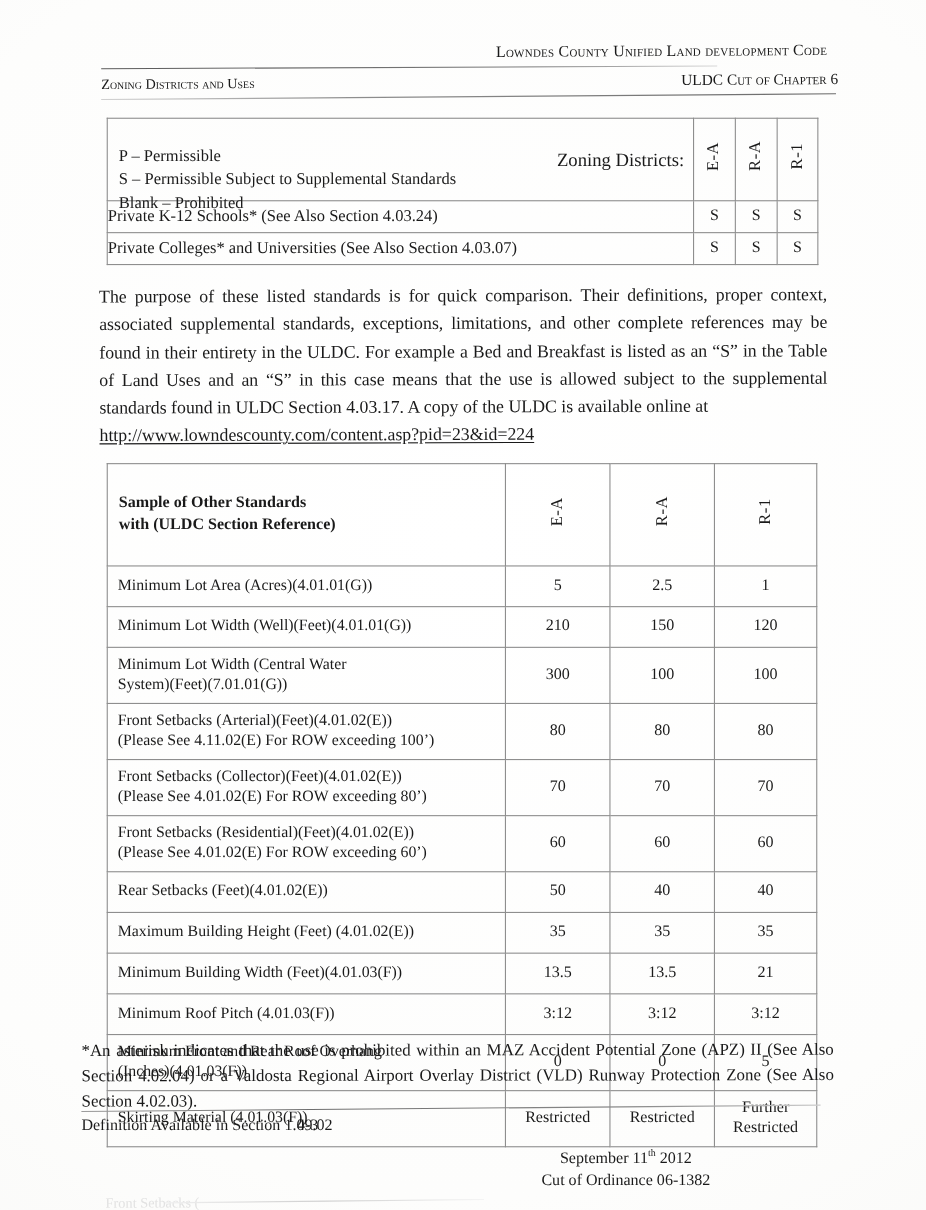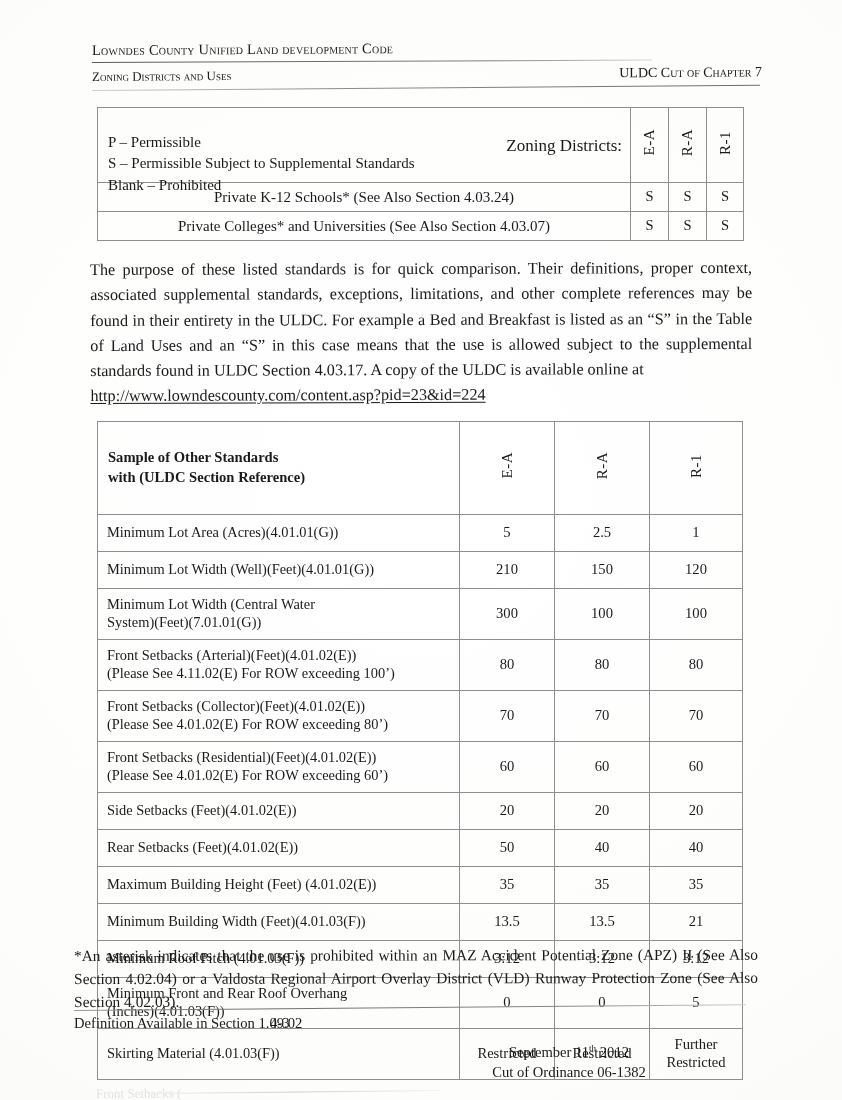--- a/index.html
+++ b/index.html
@@ -25,20 +25,21 @@
     background:
       radial-gradient(ellipse 120% 90% at 50% 45%, #ffffff 0%, #fdfdfc 60%, #f7f7f5 100%);
   }
 
   
   .runhead {
     position: absolute;
     left: 92px;
     top: 42px;
     width: 660px;
+    text-align: right;
   }
   .runhead-line1 {
     font-size: 14.5px;
     letter-spacing: 0.2px;
     white-space: nowrap;
     transform: rotate(-0.35deg);
     transform-origin: left center;
   }
   .runhead-rule1 {
     position: absolute;
@@ -116,21 +117,21 @@
   }
   #table-uses .zd-label {
     text-align: right;
     padding: 6px 10px 0 0;
     font-size: 17px;
     vertical-align: top;
     white-space: nowrap;
     font-family: Liberation Serif, serif;
   }
   #table-uses .head-vert { height: 74px; text-align: center; }
-  #table-uses .use-row td { height: 28px; text-align: center; }
+  #table-uses .use-row td { height: 28px; }
   #table-uses .use-name { font-size: 15px; }
 
   
   #body-para {
     position: absolute;
     left: 90px;
     top: 258px;
     width: 662px;
     font-size: 16.2px;
     line-height: 1.56;
@@ -240,21 +241,21 @@
 </head>
 <body>
 
 <div id="page">
 
   <div class="runhead">
     <div class="runhead-line1 smallcaps">Lowndes County Unified Land development Code</div>
     <div class="runhead-rule1"></div>
     <div class="runhead-row2">
       <span class="runhead-left2 smallcaps">Zoning Districts and Uses</span>
-      <span class="runhead-right2 smallcaps">ULDC Cut of Chapter 7</span>
+      <span class="runhead-right2 smallcaps">ULDC Cut of Chapter 6</span>
     </div>
     <div class="runhead-rule2"></div>
   </div>
 
   <table class="doc-table" id="table-uses">
     <colgroup>
       <col style="width:533px">
       <col style="width:38px">
       <col style="width:38px">
       <col style="width:37px">
@@ -373,28 +374,20 @@
       <tr class="r2">
         <td class="std-name">
           <div>Front Setbacks (Residential)(Feet)(4.01.02(E))</div>
           <div>(Please See 4.01.02(E) For ROW exceeding 60’)</div>
         </td>
         <td class="val">60</td>
         <td class="val">60</td>
         <td class="val">60</td>
       </tr>
 
-      <tr class="r1">
-        <td class="std-name">
-          <div>Side Setbacks (Feet)(4.01.02(E))</div>
-        </td>
-        <td class="val">20</td>
-        <td class="val">20</td>
-        <td class="val">20</td>
-      </tr>
 
       <tr class="r1">
         <td class="std-name">
           <div>Rear Setbacks (Feet)(4.01.02(E))</div>
         </td>
         <td class="val">50</td>
         <td class="val">40</td>
         <td class="val">40</td>
       </tr>
 

